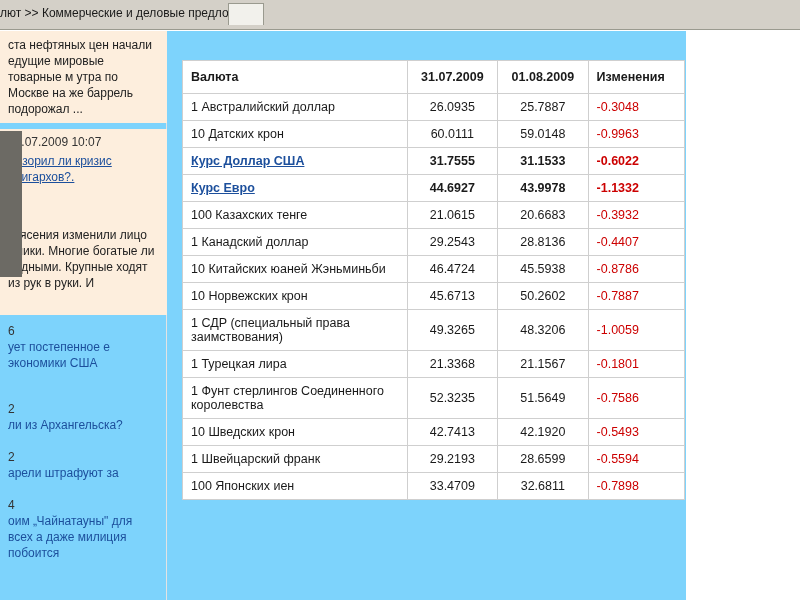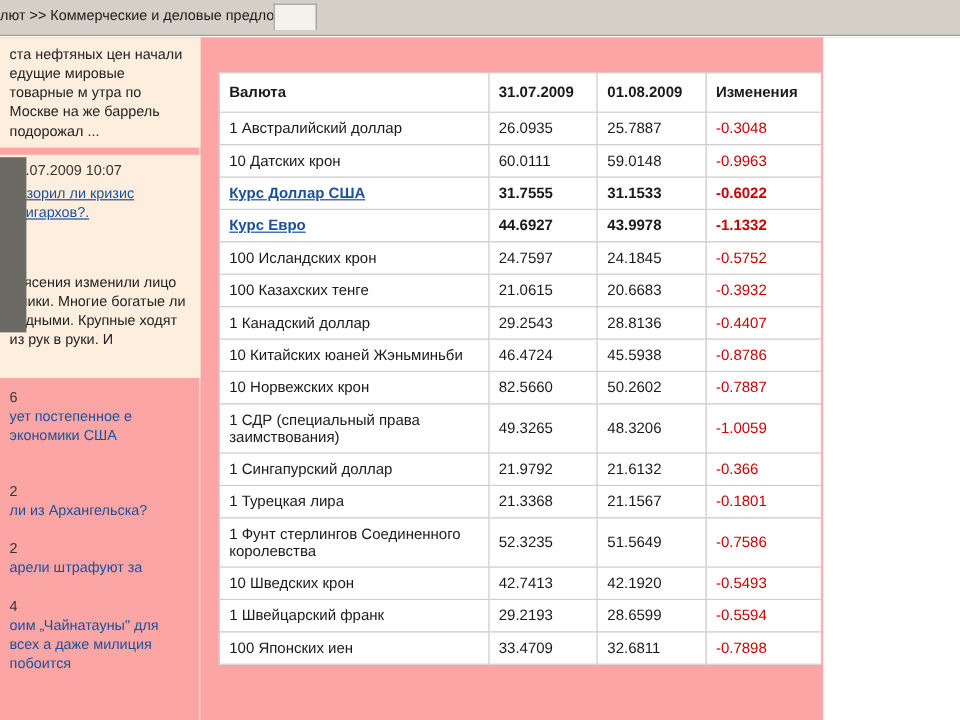--- a/index.html
+++ b/index.html
@@ -44,21 +44,21 @@
     border-bottom: none;
     box-sizing: border-box;
   }
 
   
   .page {
     position: absolute;
     top: 31px; left: 0;
     width: 800px;
     height: 569px;
-    background: #fca5a5;
+    background: #7dd3fc;
     overflow: hidden;
   }
 
   
   .left-col {
     position: absolute;
     left: 0;
     top: 0;
     width: 167px;
     height: 569px;
@@ -147,21 +147,21 @@
     background: #ffffff;
   }
   table.cur thead th {
     font-weight: bold;
     text-align: left;
     padding-top: 9px;
     padding-bottom: 9px;
   }
   table.cur thead th.num-col,
   table.cur td.num-col {
-    text-align: left;
+    text-align: center;
     width: 78px;
     white-space: nowrap;
   }
   table.cur thead th.chg-col,
   table.cur td.chg-col {
     text-align: left;
     width: 84px;
     white-space: nowrap;
   }
   td.name-col { width: 255px; }
@@ -256,62 +256,50 @@
             <td class="num-col">31.1533</td>
             <td class="chg-col change">-0.6022</td>
           </tr>
           <tr class="highlight">
             <td class="name-col"><a>Курс Евро</a></td>
             <td class="num-col">44.6927</td>
             <td class="num-col">43.9978</td>
             <td class="chg-col change">-1.1332</td>
           </tr>
           <tr>
-            <td class="name-col">100 Исландских крон</td>
-            <td class="num-col">24.7597</td>
-            <td class="num-col">24.1845</td>
-            <td class="chg-col change">-0.5752</td>
-          </tr>
-          <tr>
             <td class="name-col">100 Казахских тенге</td>
             <td class="num-col">21.0615</td>
             <td class="num-col">20.6683</td>
             <td class="chg-col change">-0.3932</td>
           </tr>
           <tr>
             <td class="name-col">1 Канадский доллар</td>
             <td class="num-col">29.2543</td>
             <td class="num-col">28.8136</td>
             <td class="chg-col change">-0.4407</td>
           </tr>
           <tr>
             <td class="name-col">10 Китайских юаней Жэньминьби</td>
             <td class="num-col">46.4724</td>
             <td class="num-col">45.5938</td>
             <td class="chg-col change">-0.8786</td>
           </tr>
           <tr>
             <td class="name-col">10 Норвежских крон</td>
-            <td class="num-col">82.5660</td>
+            <td class="num-col">45.6713</td>
             <td class="num-col">50.2602</td>
             <td class="chg-col change">-0.7887</td>
           </tr>
           <tr>
             <td class="name-col">1 СДР (специальный права заимствования)</td>
             <td class="num-col">49.3265</td>
             <td class="num-col">48.3206</td>
             <td class="chg-col change">-1.0059</td>
           </tr>
           <tr>
-            <td class="name-col">1 Сингапурский доллар</td>
-            <td class="num-col">21.9792</td>
-            <td class="num-col">21.6132</td>
-            <td class="chg-col change">-0.366</td>
-          </tr>
-          <tr>
             <td class="name-col">1 Турецкая лира</td>
             <td class="num-col">21.3368</td>
             <td class="num-col">21.1567</td>
             <td class="chg-col change">-0.1801</td>
           </tr>
           <tr>
             <td class="name-col">1 Фунт стерлингов Соединенного королевства</td>
             <td class="num-col">52.3235</td>
             <td class="num-col">51.5649</td>
             <td class="chg-col change">-0.7586</td>

